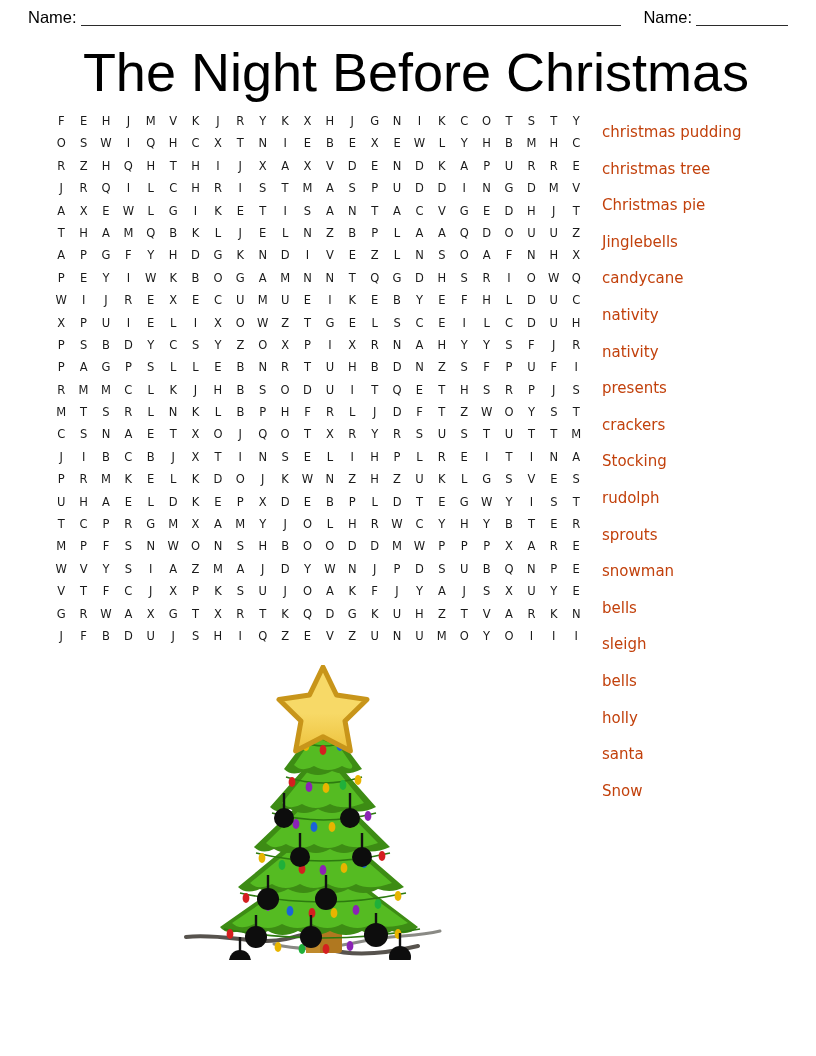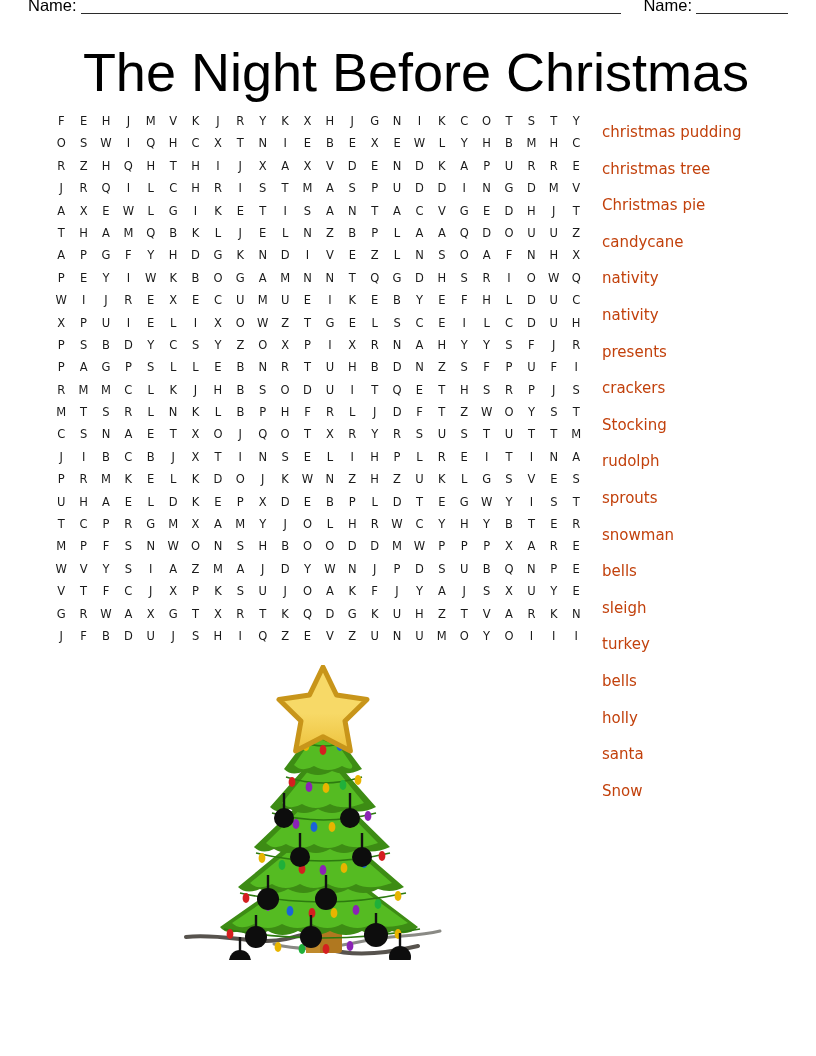--- a/index.html
+++ b/index.html
@@ -19,21 +19,21 @@
 
   
   .header-row {
     position: absolute;
     top: 0px;
     left: 0px;
     width: 816px;
     height: 26px;
     display: flex;
     align-items: flex-end;
-    padding: 12px 28px;
+    padding: 0 28px;
     box-sizing: border-box;
   }
   .field-label {
     font-family: "Liberation Sans", sans-serif;
     font-size: 16.5px;
     line-height: 18px;
     white-space: nowrap;
   }
   .rule {
     border-bottom: 1px solid #2b2b2b;
@@ -751,32 +751,32 @@
         <span class="grid-cell">I</span>
         <span class="grid-cell">I</span>
         <span class="grid-cell">I</span>
       </div>
     </div>
 
   <div class="word-list">
       <div class="word-item">christmas pudding</div>
       <div class="word-item">christmas tree</div>
       <div class="word-item">Christmas pie</div>
+      <div class="word-item">Jinglebells</div>
       <div class="word-item">candycane</div>
       <div class="word-item">nativity</div>
       <div class="word-item">nativity</div>
       <div class="word-item">presents</div>
       <div class="word-item">crackers</div>
       <div class="word-item">Stocking</div>
       <div class="word-item">rudolph</div>
       <div class="word-item">sprouts</div>
       <div class="word-item">snowman</div>
       <div class="word-item">bells</div>
       <div class="word-item">sleigh</div>
-      <div class="word-item">turkey</div>
       <div class="word-item">bells</div>
       <div class="word-item">holly</div>
       <div class="word-item">santa</div>
       <div class="word-item">Snow</div>
     </div>
 
 </div>
 
 <div class="tree-figure">
   <svg viewBox="0 0 290 295" width="290" height="295" xmlns="http://www.w3.org/2000/svg">

